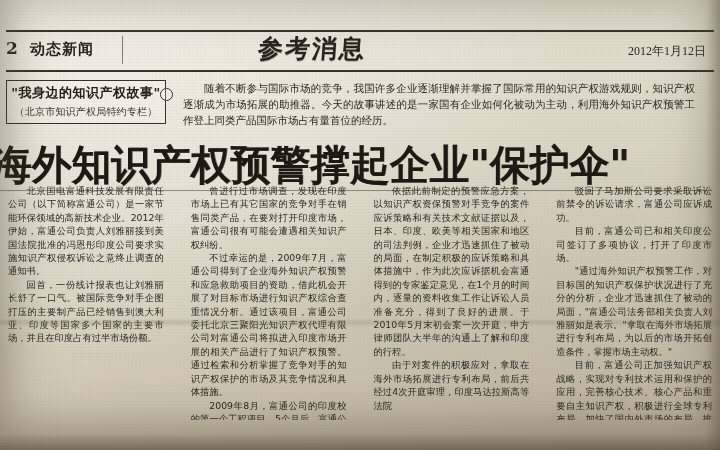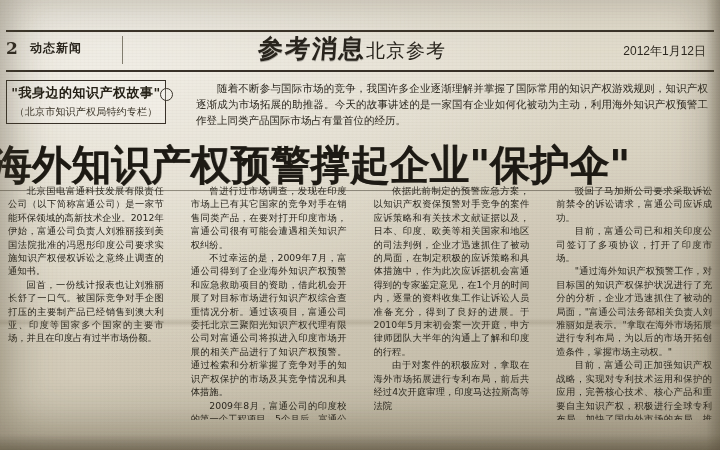--- a/index.html
+++ b/index.html
@@ -66,21 +66,21 @@
     left: 6px; top: 8px;
     font-family: "DejaVu Serif", serif;
     font-size: 17px;
     font-weight: bold;
     color: #2e2a22;
   }
   .section-name {
     position: absolute;
     left: 30px; top: 10px;
     font-family: Liberation Sans, sans-serif;
-    font-size: 12px;
+    font-size: 15px;
     font-weight: bold;
     color: #2b271f;
     letter-spacing: 1px;
   }
   .divider-v {
     position: absolute;
     left: 122px; top: 6px;
     width: 1px; height: 28px;
     background: #55503f;
     opacity: 0.7;
@@ -107,21 +107,21 @@
     position: absolute;
     left: 366px; top: 8px;
     font-family: "DejaVu Serif", serif;
     font-size: 19px;
     color: #2a261f;
     letter-spacing: 1px;
   }
   .date-line {
     position: absolute;
     right: 14px; top: 13px;
-    font-family: Liberation Sans, sans-serif;
+    font-family: Liberation Serif, serif;
     font-size: 12px;
     color: #2e2a22;
   }
 
   
   .column-badge {
     position: absolute;
     left: 6px; top: 80px;
     width: 150px;
     padding: 3px 4px 4px 4px;
@@ -150,21 +150,21 @@
     left: 160px; top: 88px;
     width: 11px; height: 11px;
     border-radius: 50%;
     border: 1.5px solid #3a342b;
     background: rgba(255,255,255,0.2);
   }
 
   
   .lead {
     position: absolute;
-    left: 196px; top: 80px;
+    left: 183px; top: 80px;
     width: 512px;
     font-family: "DejaVu Sans", sans-serif;
     font-size: 10.5px;
     line-height: 16px;
     color: #2c2820;
     text-align: justify;
     text-indent: 21px;
   }
 
   
@@ -247,21 +247,20 @@
 
 <div id="page">
 
   <div class="masthead">
     <div class="rule-top"></div>
     <div class="page-number">2</div>
     <div class="section-name">动态新闻</div>
     <div class="divider-v"></div>
     <div class="paper-logo">参考消息</div>
     <div class="paper-dot"></div>
-    <div class="edition-name">北京参考</div>
     <div class="date-line">2012年1月12日</div>
     <div class="rule-bottom"></div>
   </div>
 
   <div class="column-badge">
     <div class="title">"我身边的知识产权故事"</div>
     <div class="subtitle">（北京市知识产权局特约专栏）</div>
   </div>
   <div class="badge-bullet"></div>
 

